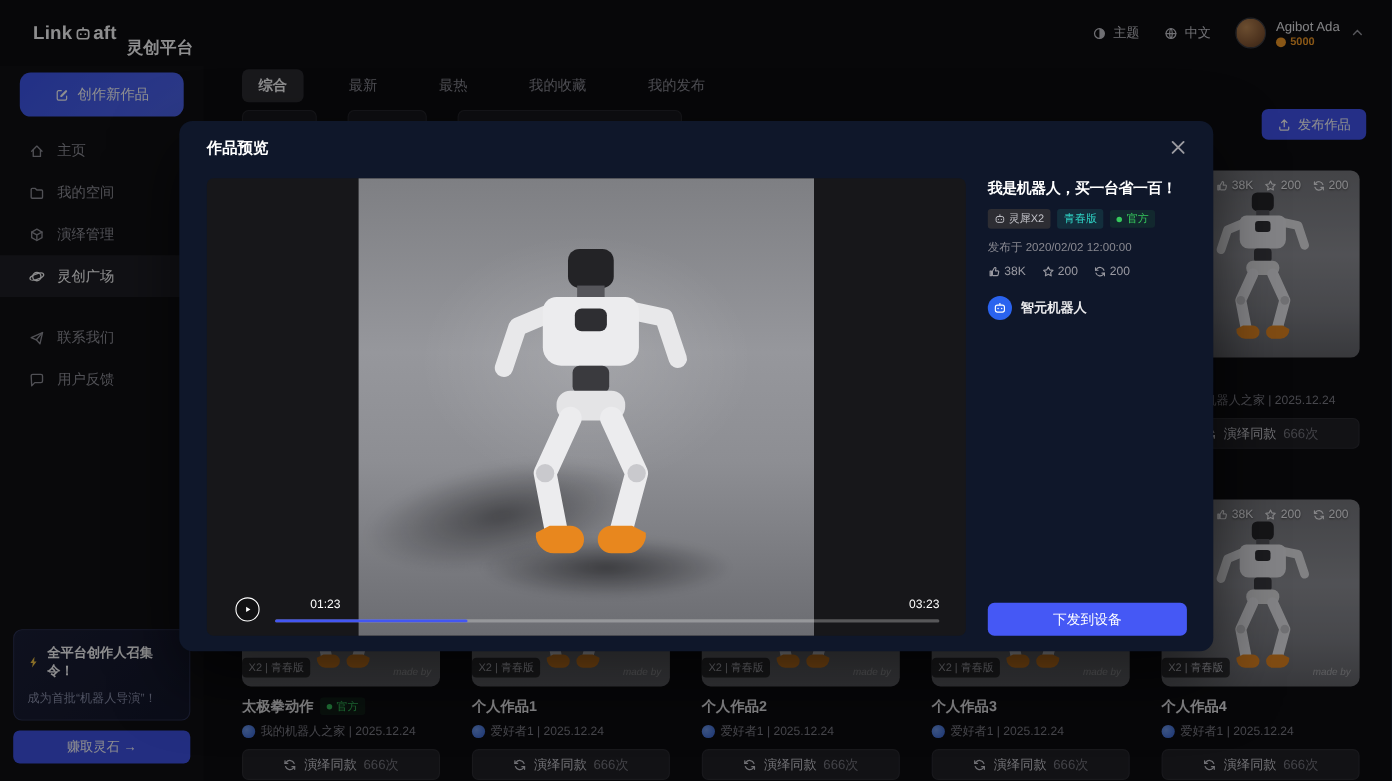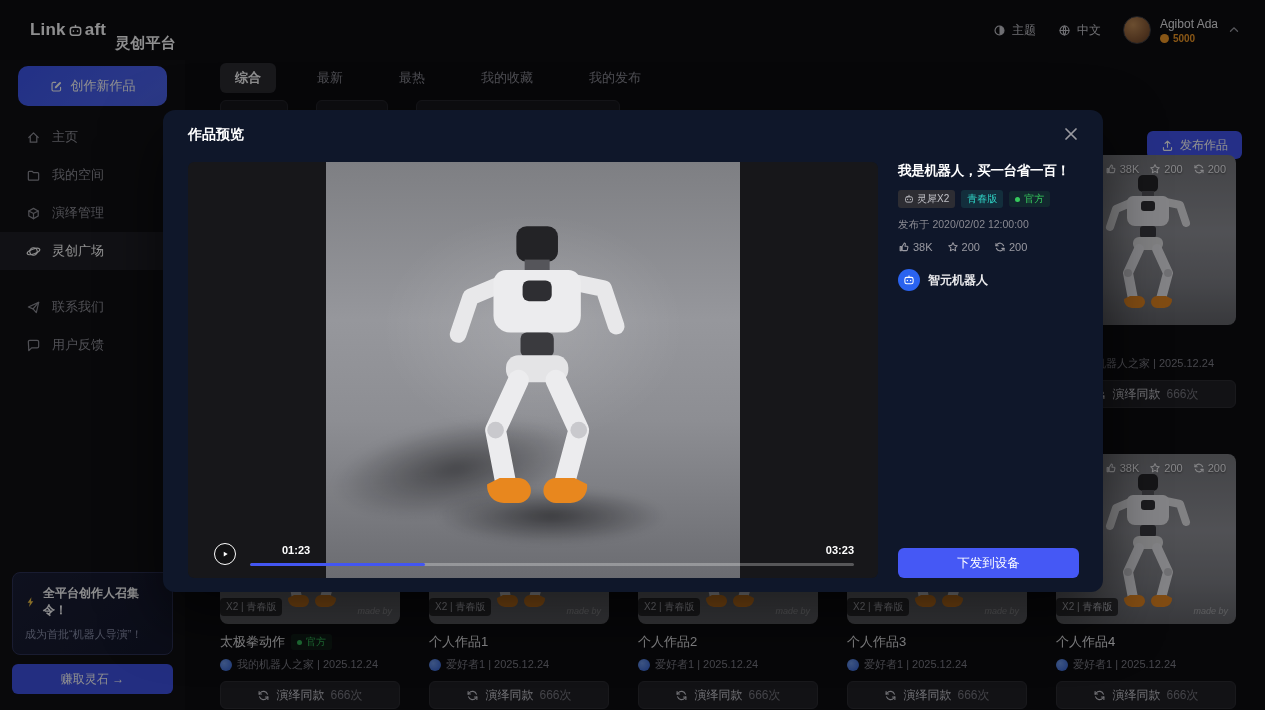--- a/index.html
+++ b/index.html
@@ -40,32 +40,32 @@
   .promo-btn{margin-top:9px;width:100%;height:30px;border:none;border-radius:6px;background:#3d50e6;color:#fff;font-size:12px;cursor:pointer;}
 
   
   .main{position:absolute;left:185px;top:60px;right:0;bottom:0;}
   .tabs{position:absolute;left:35px;top:3px;display:flex;align-items:flex-end;gap:26px;}
   .tab{padding:6px 15px;font-size:13px;color:#8a8a92;cursor:pointer;border-radius:6px;}
   .tab.active{background:#2a2a2f;color:#fff;font-weight:700;}
   .filters{position:absolute;left:35px;top:40px;display:flex;gap:28px;}
   .filter-box{height:34px;background:#17171a;border:1px solid #26262b;border-radius:6px;}
   .f1{width:68px;}.f2{width:72px;}.f3{width:204px;}
-  .publish-btn{position:absolute;right:23px;top:39px;height:28px;padding:0 14px;display:flex;align-items:center;gap:6px;background:#4053f0;border:none;border-radius:6px;color:#fff;font-size:12px;cursor:pointer;margin-top:32px;}
+  .publish-btn{position:absolute;right:23px;top:39px;height:28px;padding:0 14px;display:flex;align-items:center;gap:6px;background:#4053f0;border:none;border-radius:6px;color:#fff;font-size:12px;cursor:pointer;}
 
   .grid{position:absolute;left:35px;top:95px;display:grid;grid-template-columns:repeat(5,180px);column-gap:29px;row-gap:46px;}
   .card{width:180px;}
   .card-img{position:relative;width:180px;height:170px;border-radius:8px;overflow:hidden;background:linear-gradient(180deg,#77787c 0%,#909196 45%,#7e7f84 75%,#636468 100%);}
   .card-robot{position:absolute;left:50%;bottom:4px;transform:translateX(-50%);height:150px;width:120px;}
   .card-stats{position:absolute;top:8px;right:10px;display:flex;gap:10px;align-items:center;font-size:11px;color:#f0f0f2;text-shadow:0 1px 2px rgba(0,0,0,.55);}
   .stat{display:flex;align-items:center;gap:3px;}
   .card-chip{position:absolute;left:0;bottom:8px;background:rgba(18,18,20,.72);color:#c6c6cc;font-size:10px;padding:2px 6px;border-radius:4px;}
   .card-mark{position:absolute;right:8px;bottom:8px;font-size:9px;font-style:italic;color:rgba(255,255,255,.38);}
   .card-trow{display:flex;align-items:center;gap:6px;margin-top:9px;}
-  .card-title{font-size:13px;font-weight:400;color:#f2f2f4;}
+  .card-title{font-size:13px;font-weight:700;color:#f2f2f4;}
   .badge-official{display:inline-flex;align-items:center;gap:4px;font-size:10px;color:#35c85c;background:rgba(53,200,92,.1);padding:1px 6px;border-radius:3px;}
   .dot{width:5px;height:5px;border-radius:50%;background:#35c85c;display:inline-block;}
   .card-author{display:flex;align-items:center;gap:5px;margin-top:6px;font-size:11px;color:#7e7e86;}
   .author-ic{width:12px;height:12px;border-radius:50%;background:radial-gradient(circle at 35% 35%,#6f9bf0,#2f5fd0);flex:none;}
   .remix-btn{margin-top:9px;width:100%;height:28px;display:flex;align-items:center;justify-content:center;gap:6px;background:#1e1e22;border:1px solid #2a2a2f;border-radius:6px;color:#c9c9cf;font-size:12px;cursor:pointer;}
   .remix-btn .cnt{color:#77777e;}
 
   
   .backdrop{position:absolute;inset:0;background:rgba(4,4,6,.45);z-index:40;}
   .modal{position:absolute;left:163px;top:110px;width:940px;height:482px;background:#0f172a;border-radius:12px;z-index:50;box-shadow:0 24px 60px rgba(0,0,0,.6);}
@@ -74,21 +74,21 @@
   .player{position:absolute;left:25px;top:52px;width:690px;height:416px;border-radius:6px;background:#17171a;overflow:hidden;}
   .stage{position:absolute;left:138px;top:0;width:414px;height:100%;background:linear-gradient(180deg,#7e7f83 0%,#96979c 38%,#8d8e93 62%,#6b6c71 100%);}
   .stage-glow{position:absolute;left:50%;top:40%;width:330px;height:250px;transform:translate(-50%,-50%);background:radial-gradient(ellipse,rgba(255,255,255,.14),transparent 65%);}
   .shadow1{position:absolute;left:0px;bottom:62px;width:260px;height:95px;background:radial-gradient(ellipse,rgba(10,10,12,.5),transparent 68%);filter:blur(4px);transform:rotate(-10deg);}
   .shadow2{position:absolute;left:110px;bottom:34px;width:230px;height:56px;background:radial-gradient(ellipse,rgba(10,10,12,.55),transparent 70%);filter:blur(3px);}
   .player-robot{position:absolute;left:50%;top:56px;transform:translateX(-50%);width:250px;height:312px;}
   .controls{position:absolute;left:26px;right:24px;bottom:12px;display:flex;align-items:flex-end;gap:14px;z-index:5;}
   .play-btn{width:22px;height:22px;border-radius:50%;border:1.5px solid #fff;background:rgba(0,0,0,.25);display:flex;align-items:center;justify-content:center;cursor:pointer;flex:none;margin-bottom:1px;}
   .play-btn svg{width:10px;height:10px;fill:#fff;}
   .ctrl-col{flex:1;}
-  .time-row{display:flex;justify-content:space-between;font-size:11px;font-weight:700;color:#fff;margin-bottom:7px;padding-left:32px;}
+  .time-row{display:flex;justify-content:space-between;font-size:11px;font-weight:400;color:#fff;margin-bottom:7px;padding-left:32px;}
   .track{height:3px;border-radius:2px;background:rgba(255,255,255,.28);overflow:hidden;cursor:pointer;}
   .fill{height:100%;background:#4356f2;border-radius:2px;width:0;}
   .info{position:absolute;left:735px;top:52px;width:181px;height:416px;display:flex;flex-direction:column;}
   .info-title{font-size:13.5px;font-weight:700;color:#fff;white-space:nowrap;letter-spacing:-.3px;}
   .badge-row{display:flex;gap:6px;margin-top:10px;align-items:center;}
   .chip{display:inline-flex;align-items:center;gap:3px;font-size:10px;padding:2px 6px;border-radius:3px;}
   .chip-model{background:#2d2d33;color:#c2c2c8;}
   .chip-teal{background:rgba(47,211,197,.12);color:#2fd3c5;}
   .pub-date{margin-top:10px;font-size:10.5px;color:#8a8a92;}
   .info-stats{display:flex;gap:14px;margin-top:9px;color:#9a9aa2;font-size:11px;}

